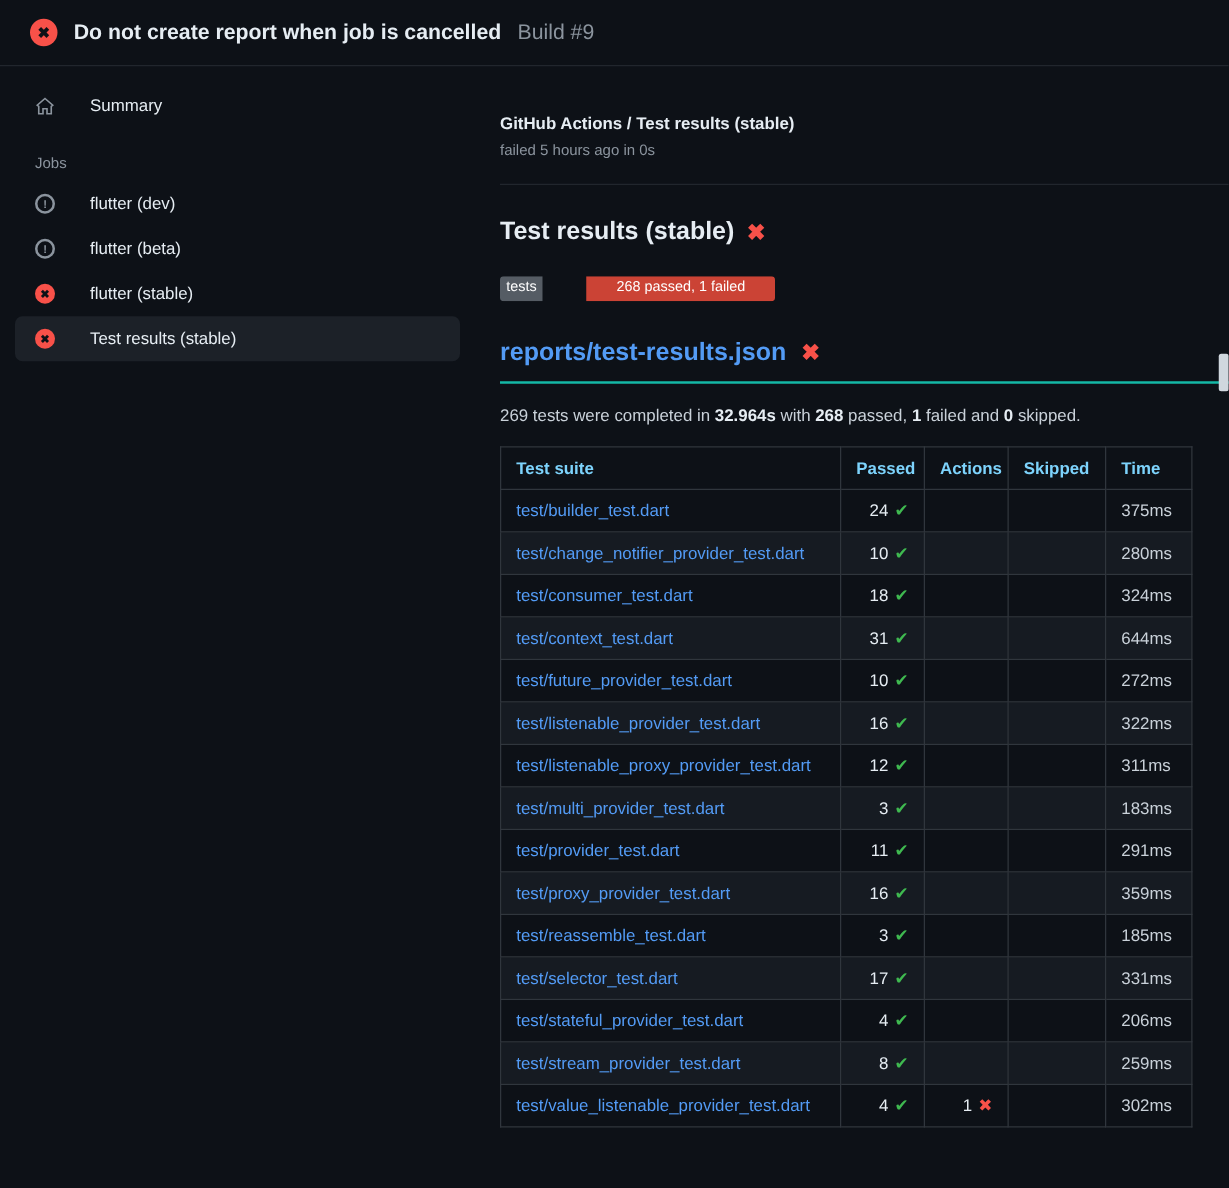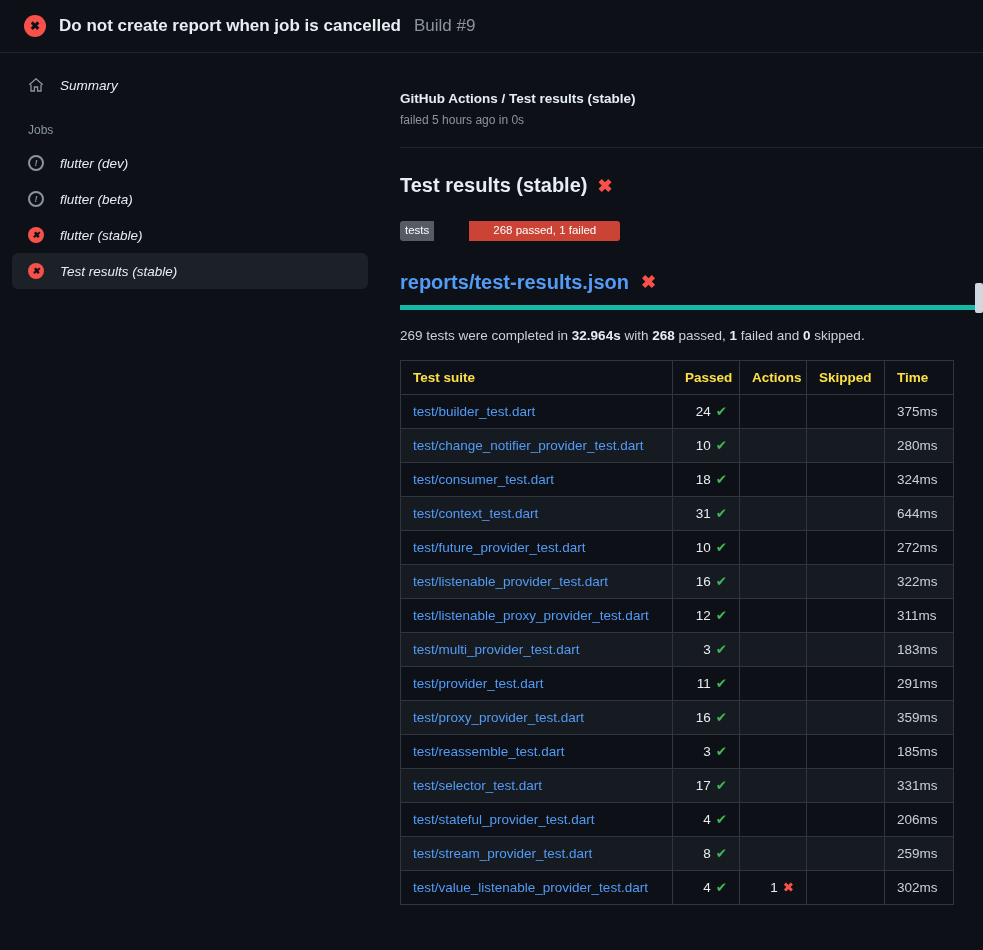--- a/index.html
+++ b/index.html
@@ -24,23 +24,23 @@
   .hdr-title { font-size:17px; font-weight:700; color:#e6edf3; }
   .hdr-build { font-size:17px; font-weight:400; color:#8b949e; }
 
   
   .layout { display:flex; align-items:flex-start; }
   .sidebar { width:380px; flex-shrink:0; padding-top:14px; }
   .main { flex:1; min-width:0; padding:38px 32px 0 20px; }
 
   
   .side-item {
-    display:flex; align-items:center; gap:16px;
+    display:flex; align-items:flex-start; gap:28px;
     margin:0 12px; padding:10px 16px; border-radius:6px;
-    font-size:13.5px; color:#e6edf3; cursor:pointer;font-style:italic;
+    font-size:13.5px; color:#e6edf3; cursor:pointer;
   }
   .side-item.selected { background:#1c2128; }
   .jobs-label { color:#8b949e; font-size:12px; padding:20px 0 8px 28px; }
   .icon-neutral {
     width:16px; height:16px; border:2px solid #8b949e; border-radius:50%;
     color:#8b949e; font-size:9px; font-weight:bold; flex-shrink:0;
     display:flex; align-items:center; justify-content:center;
   }
   .icon-fail {
     width:16px; height:16px; border-radius:50%; background:#f85149;
@@ -58,37 +58,37 @@
   .section-title { font-size:20px; font-weight:700; color:#e6edf3; }
   .x-mark { color:#f85149; font-weight:700; font-size:18px; line-height:1; }
 
   .badge { display:inline-flex; margin-top:24px; font-size:11.5px; border-radius:3px; overflow:hidden; line-height:1;gap:35px; }
   .badge-label { background:#555c64; color:#fff; padding:4px 5px; }
   .badge-value { background:#cb4335; color:#fff; padding:4px 24px; }
 
   .report-row {
     display:flex; align-items:center; gap:12px;
     margin:30px -32px 0 0; padding-bottom:11px;
-    border-bottom:5px solid #14b8a6;
+    border-bottom:2px solid #14b8a6;
   }
   .report-link { color:#539bf5; font-size:20px; font-weight:700; text-decoration:none; }
 
   .summary-line { margin-top:18px; font-size:13.5px; color:#c9d1d9; }
   .summary-line .b { font-weight:700; color:#e6edf3; }
 
   
   table.results {
     border-collapse:collapse; margin-top:17px;
     table-layout:fixed; width:553px; font-size:13.5px;
   }
   .results th, .results td {
     border:1px solid #30363d; padding:7px 12px;
     height:34px; overflow:hidden; white-space:nowrap;
   }
-  .results th { font-weight:700; text-align:left; color:#fde047;margin-left:36px; }
+  .results th { font-weight:700; text-align:left; color:#7dd3fc;margin-left:36px; }
   .results th.num, .results td.num { text-align:right; }
   .results tbody tr:nth-child(even) td { background:#161b22; }
   .col-suite  { width:272px; }
   .col-passed { width:67px; }
   .col-failed { width:67px; }
   .col-skipped{ width:78px; }
   .col-time   { width:69px; }
   .suite-link { color:#539bf5; text-decoration:none; }
   .check { color:#3fb950; margin-left:5px; }
   .cross { color:#f85149; margin-left:5px; }

